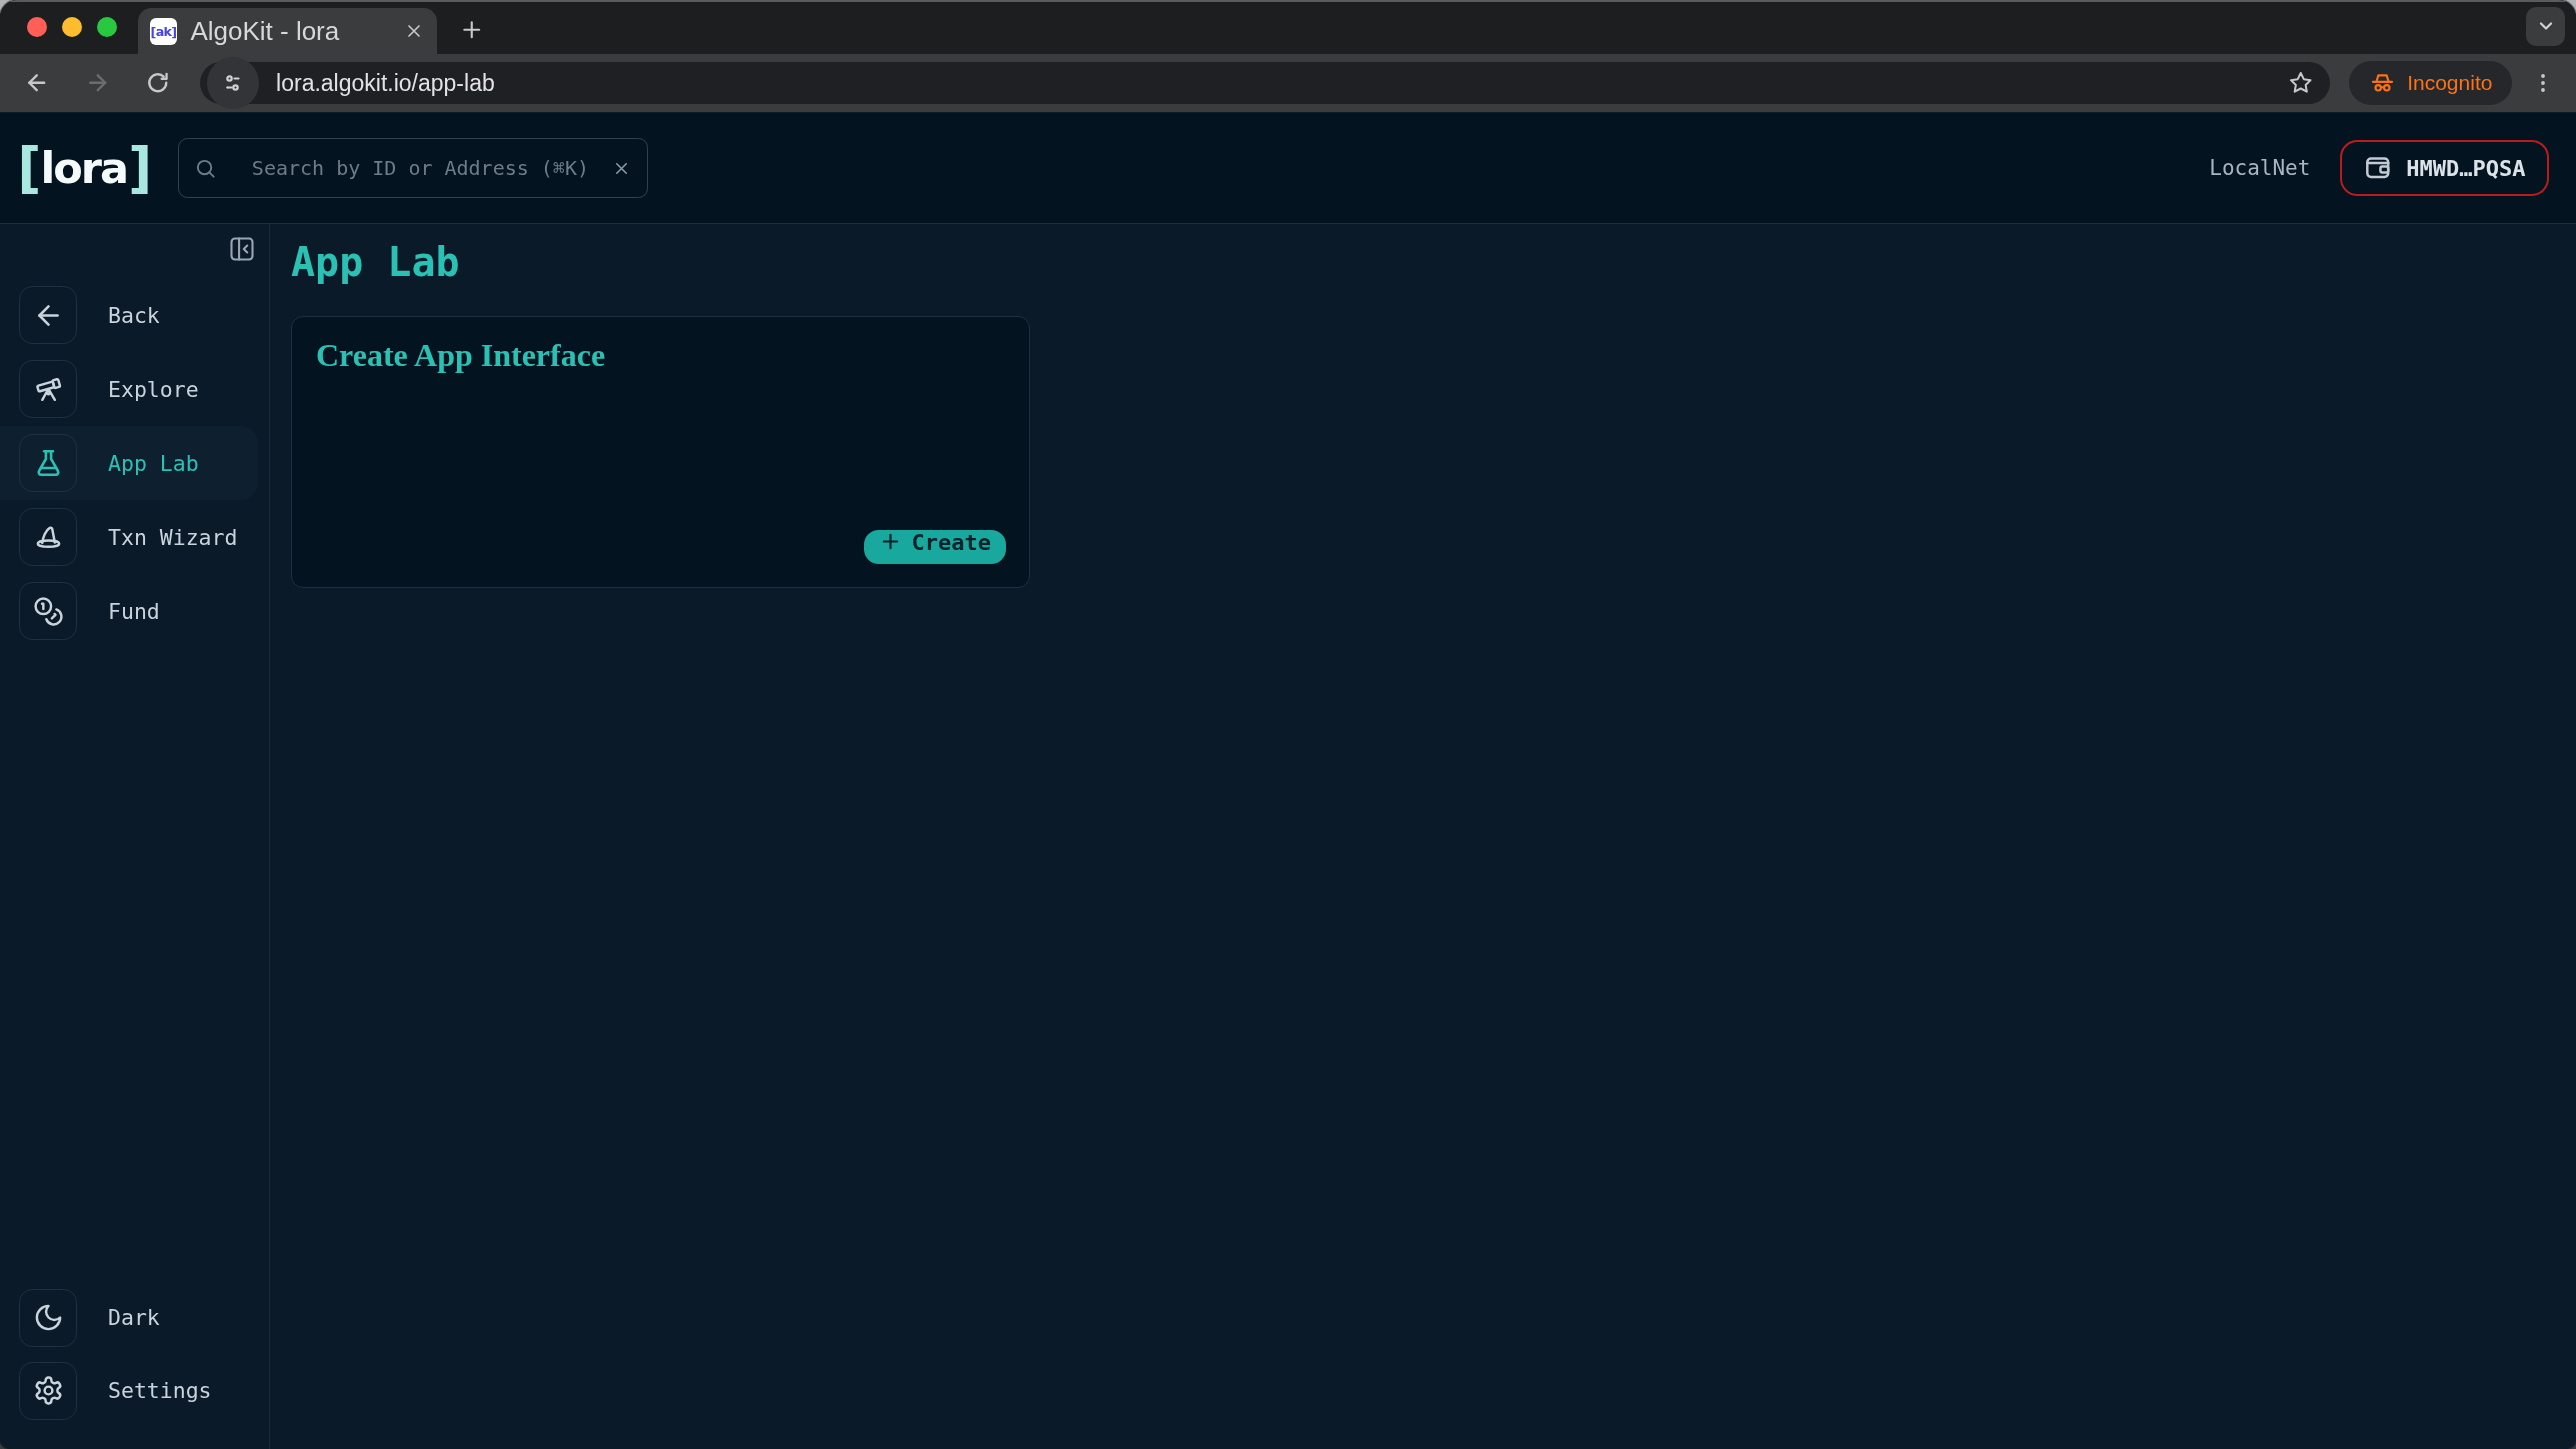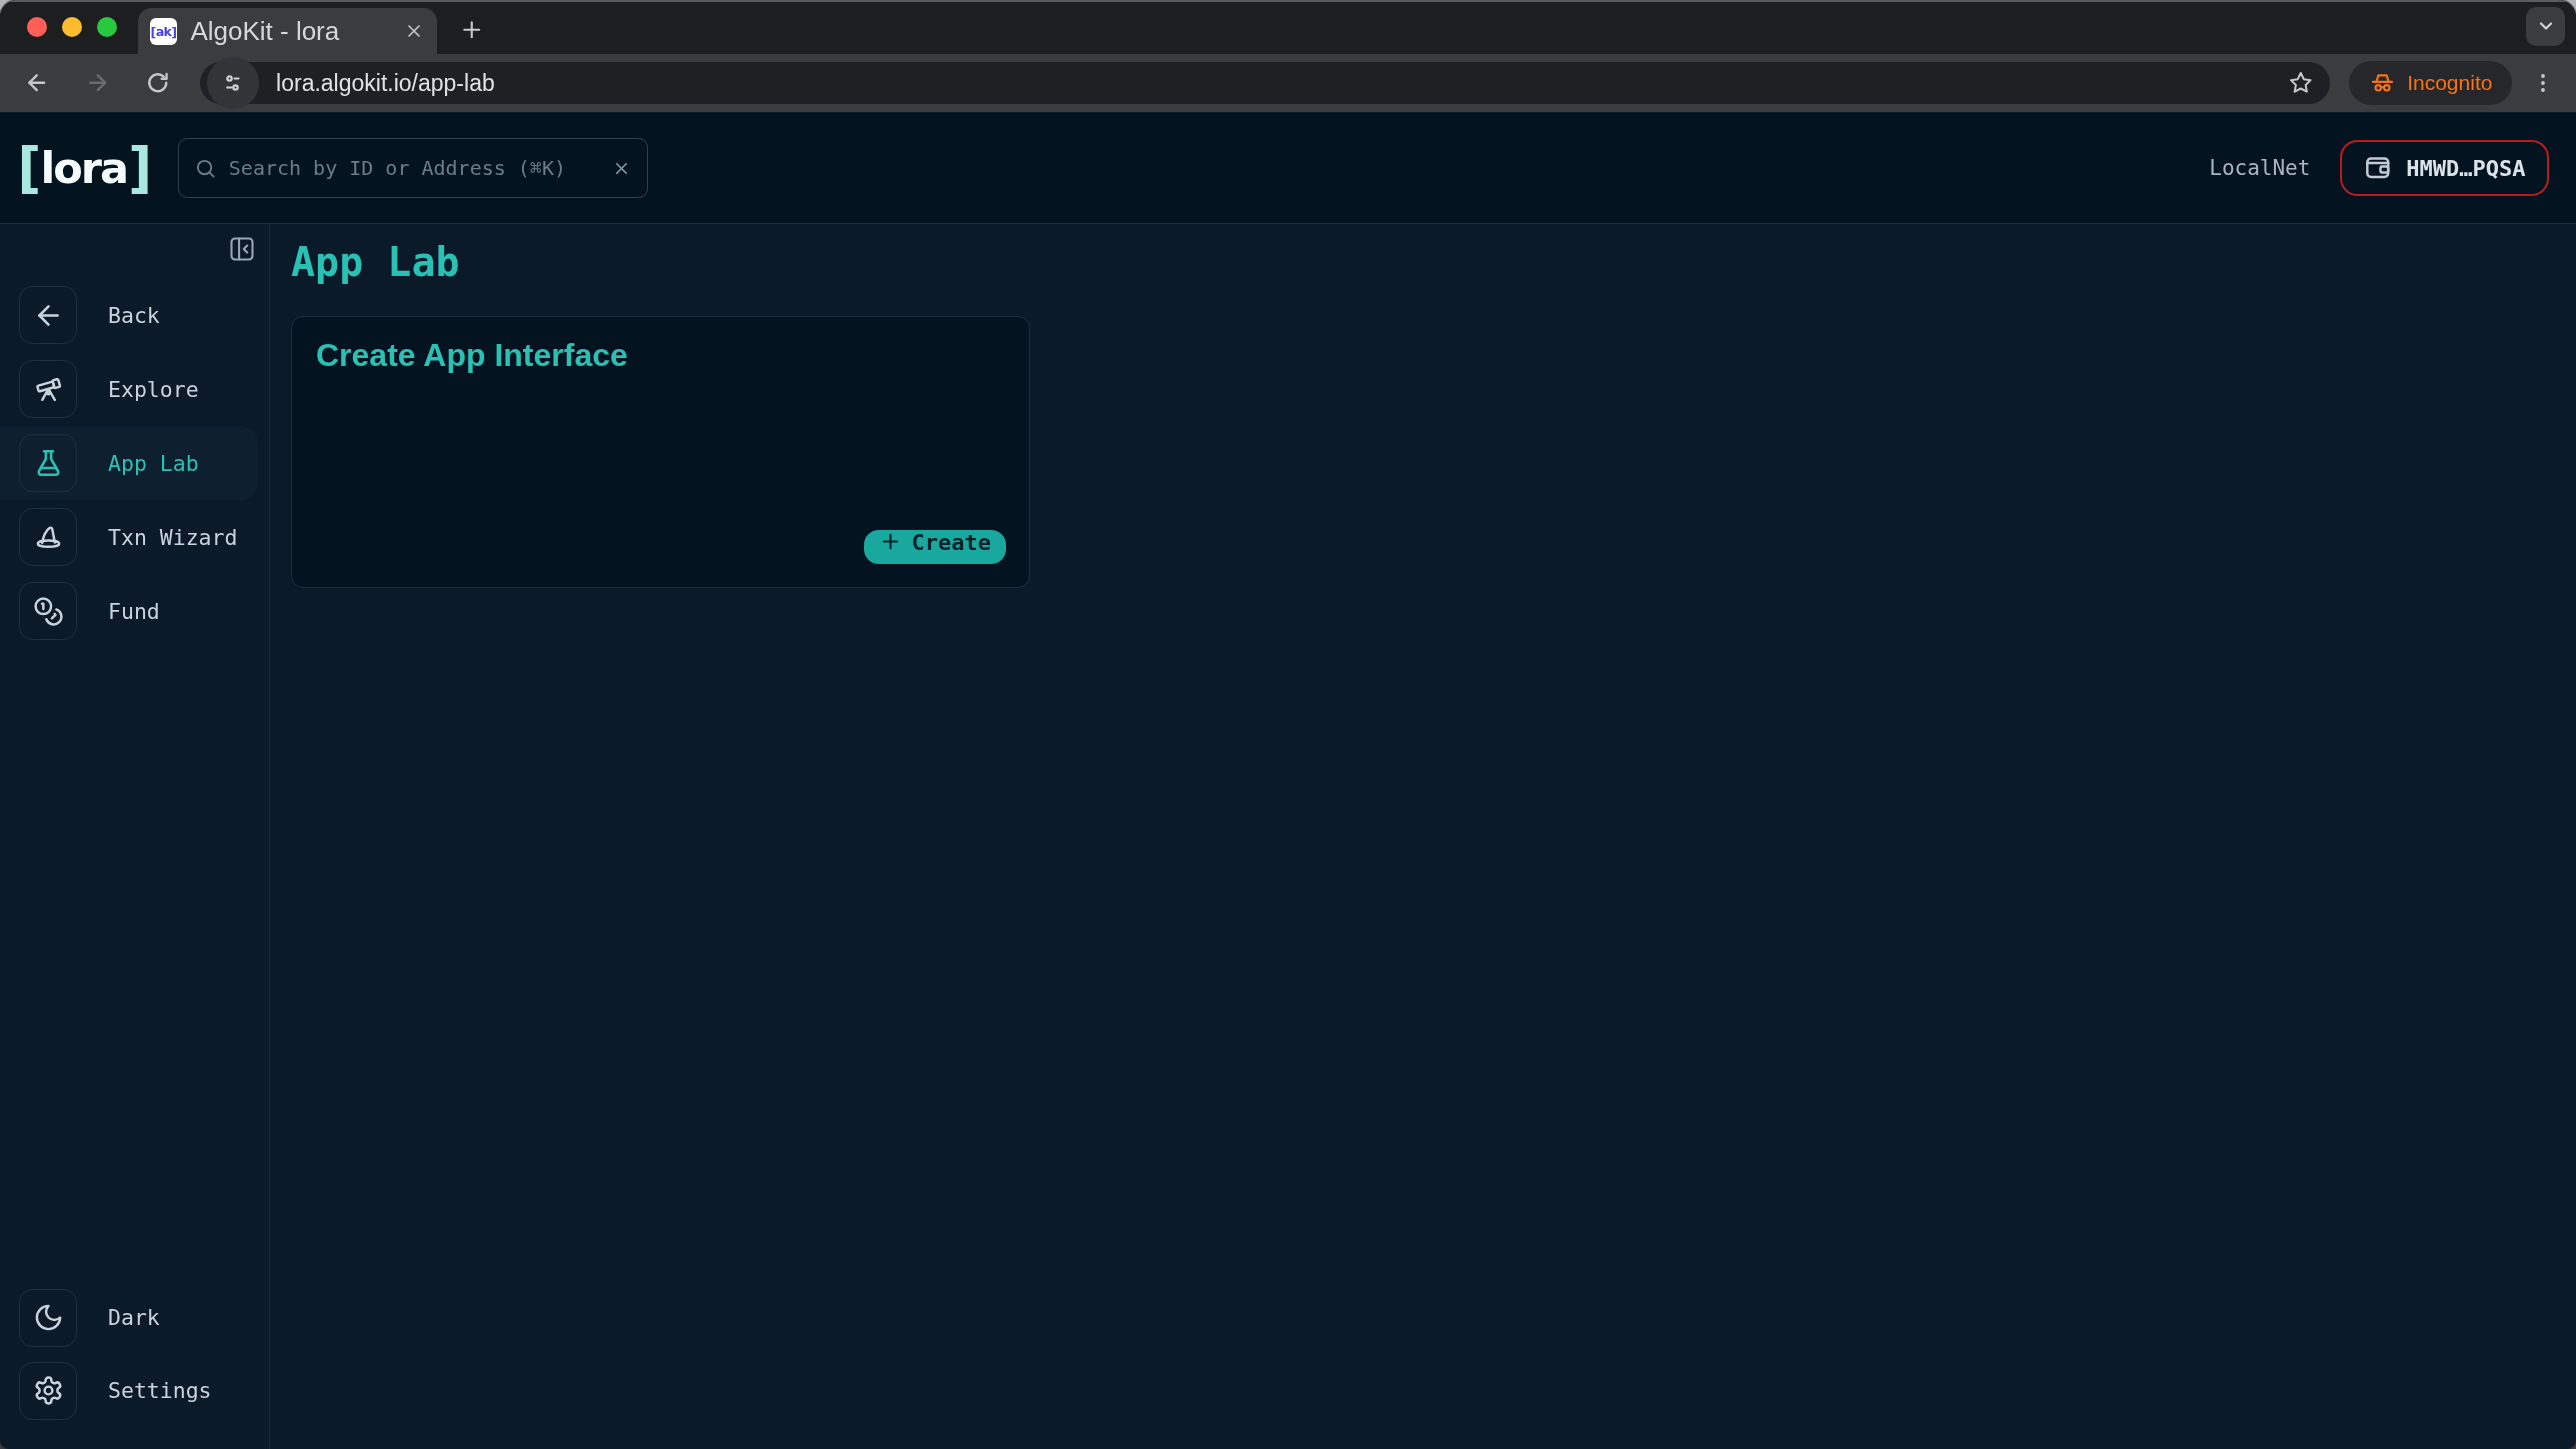--- a/index.html
+++ b/index.html
@@ -94,21 +94,21 @@
   .logo .bracket { color: #a9e8e1; font-size: 52px; line-height: 1; transform: scaleY(1.05); }
   .logo .name { color: #f4fbfa; font-size: 43px; line-height: 1; padding: 0 1.3px; }
   .searchbox {
     margin-left: 28px; width: 470px; height: 60px;
     border: 1.3px solid #32414f; border-radius: 9.4px;
     display: flex; align-items: center; padding: 0 16px 0 14.8px;
   }
   .searchbox svg.mag { width: 23px; height: 23px; color: #6e7b88; flex: none; }
   .search-input {
     flex: 1; margin-left: 12px; background: transparent; border: none; outline: none;
-    color: #c9d3db; font-size: 20px; font-family: "DejaVu Sans Mono", monospace; min-width: 0;
+    color: #c9d3db; font-size: 20px; font-family: "DejaVu Sans Mono", monospace; min-width: 0; text-align: center;
   }
   .search-input::placeholder { color: #6e7b88; }
   .searchbox svg.clear { width: 19px; height: 19px; color: #8d9aa6; flex: none; }
   .header-spacer { flex: 1; }
   .network { color: #a9b5c1; font-size: 21px; }
   .wallet-btn {
     margin-left: 29.5px; height: 56px; padding: 0 21.5px;
     background: transparent; border: 2px solid #b91c1c; border-radius: 17.4px;
     display: flex; align-items: center; gap: 13.4px;
     color: #dbe2e8; font-size: 22px; font-weight: bold;
@@ -147,21 +147,21 @@
   
   .main { flex: 1; padding: 16px 0 0 21px; }
   .page-title { color: #2bc0b4; font-size: 40px; font-weight: bold; line-height: 1.1;
     font-family: "DejaVu Sans Mono", monospace; }
   .card {
     position: relative; margin-top: 32px; width: 739px; height: 272px;
     background: #031420; border: 1.3px solid #1d3042; border-radius: 12px;
     padding: 20px 24px;
   }
   .card-title { color: #2bc0b4; font-size: 32px; font-weight: bold;
-    font-family: Liberation Sans, sans-serif; }
+    font-family: Liberation Serif, serif; }
   .card-desc { margin-top: 27px; color: #b4bfc9; font-size: 19px; }
   .create-btn {
     position: absolute; right: 23px; bottom: 23px;
     width: 142px; height: 34px; border: none; border-radius: 14.8px;
     background: #18a89e; color: #06222b;
     display: flex; align-items: flex-start; justify-content: center; gap: 9.4px;
     font-size: 22px; font-weight: bold; font-family: "DejaVu Sans Mono", monospace;
   }
   .create-btn svg { width: 23px; height: 23px; }
 </style>

